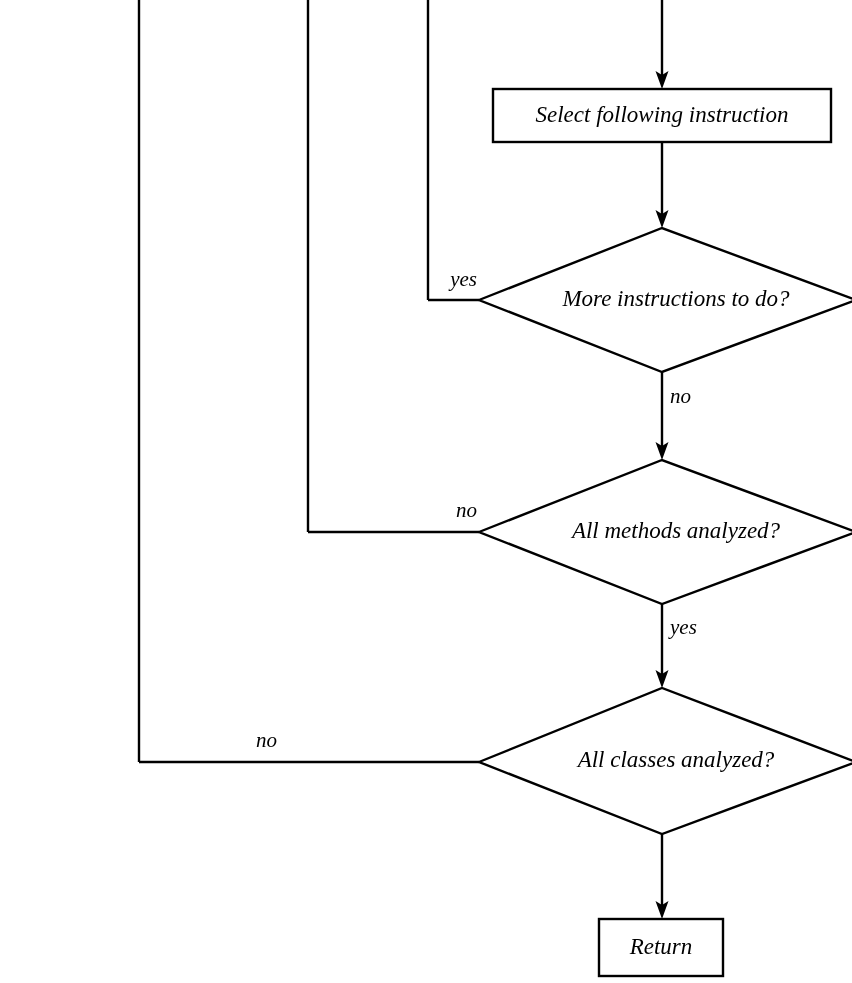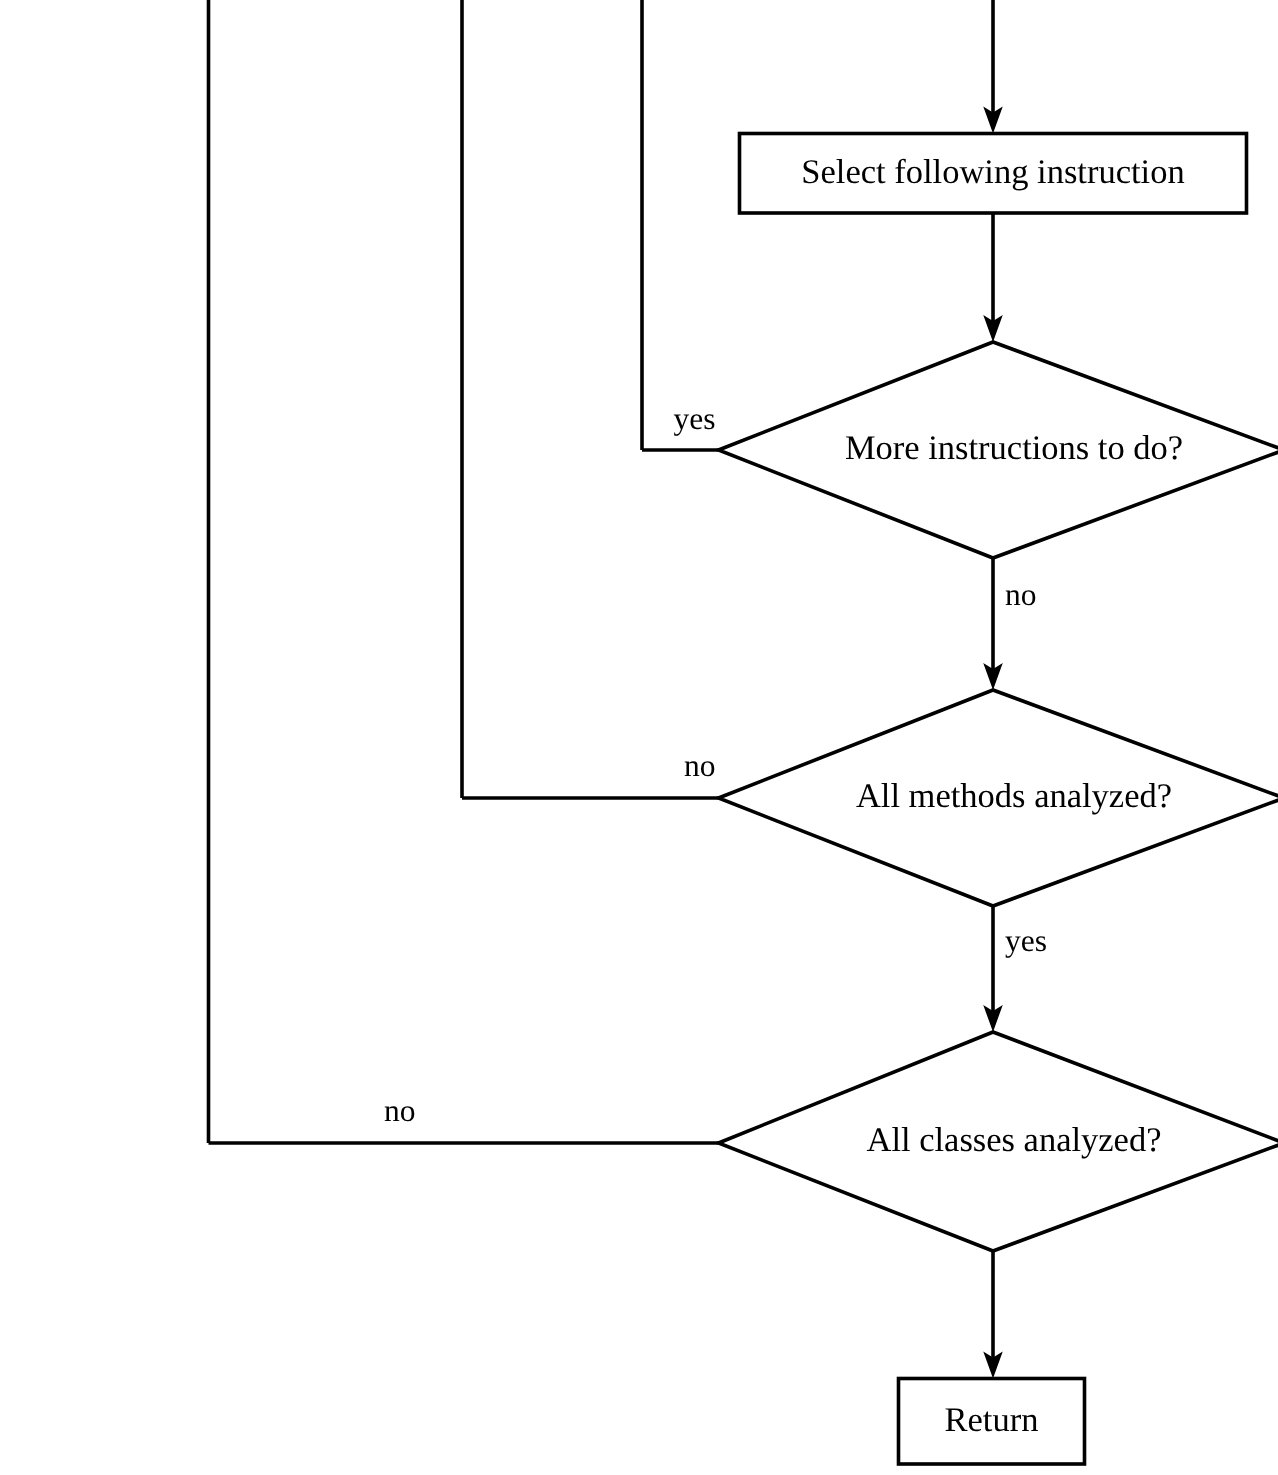--- a/index.html
+++ b/index.html
@@ -11,20 +11,21 @@
     width: 852px;
     height: 983px;
     font-family: "Liberation Serif", "DejaVu Serif", serif;
     overflow: hidden;
   }
   #flowchart-root {
     position: relative;
     width: 852px;
     height: 796px;
     background: #ffffff;
+    font-style: italic;
   }
   svg#flow-svg {
     position: absolute;
     top: 0;
     left: 0;
     width: 852px;
     height: 983px;
     display: block;
   }
   .node-shape {

